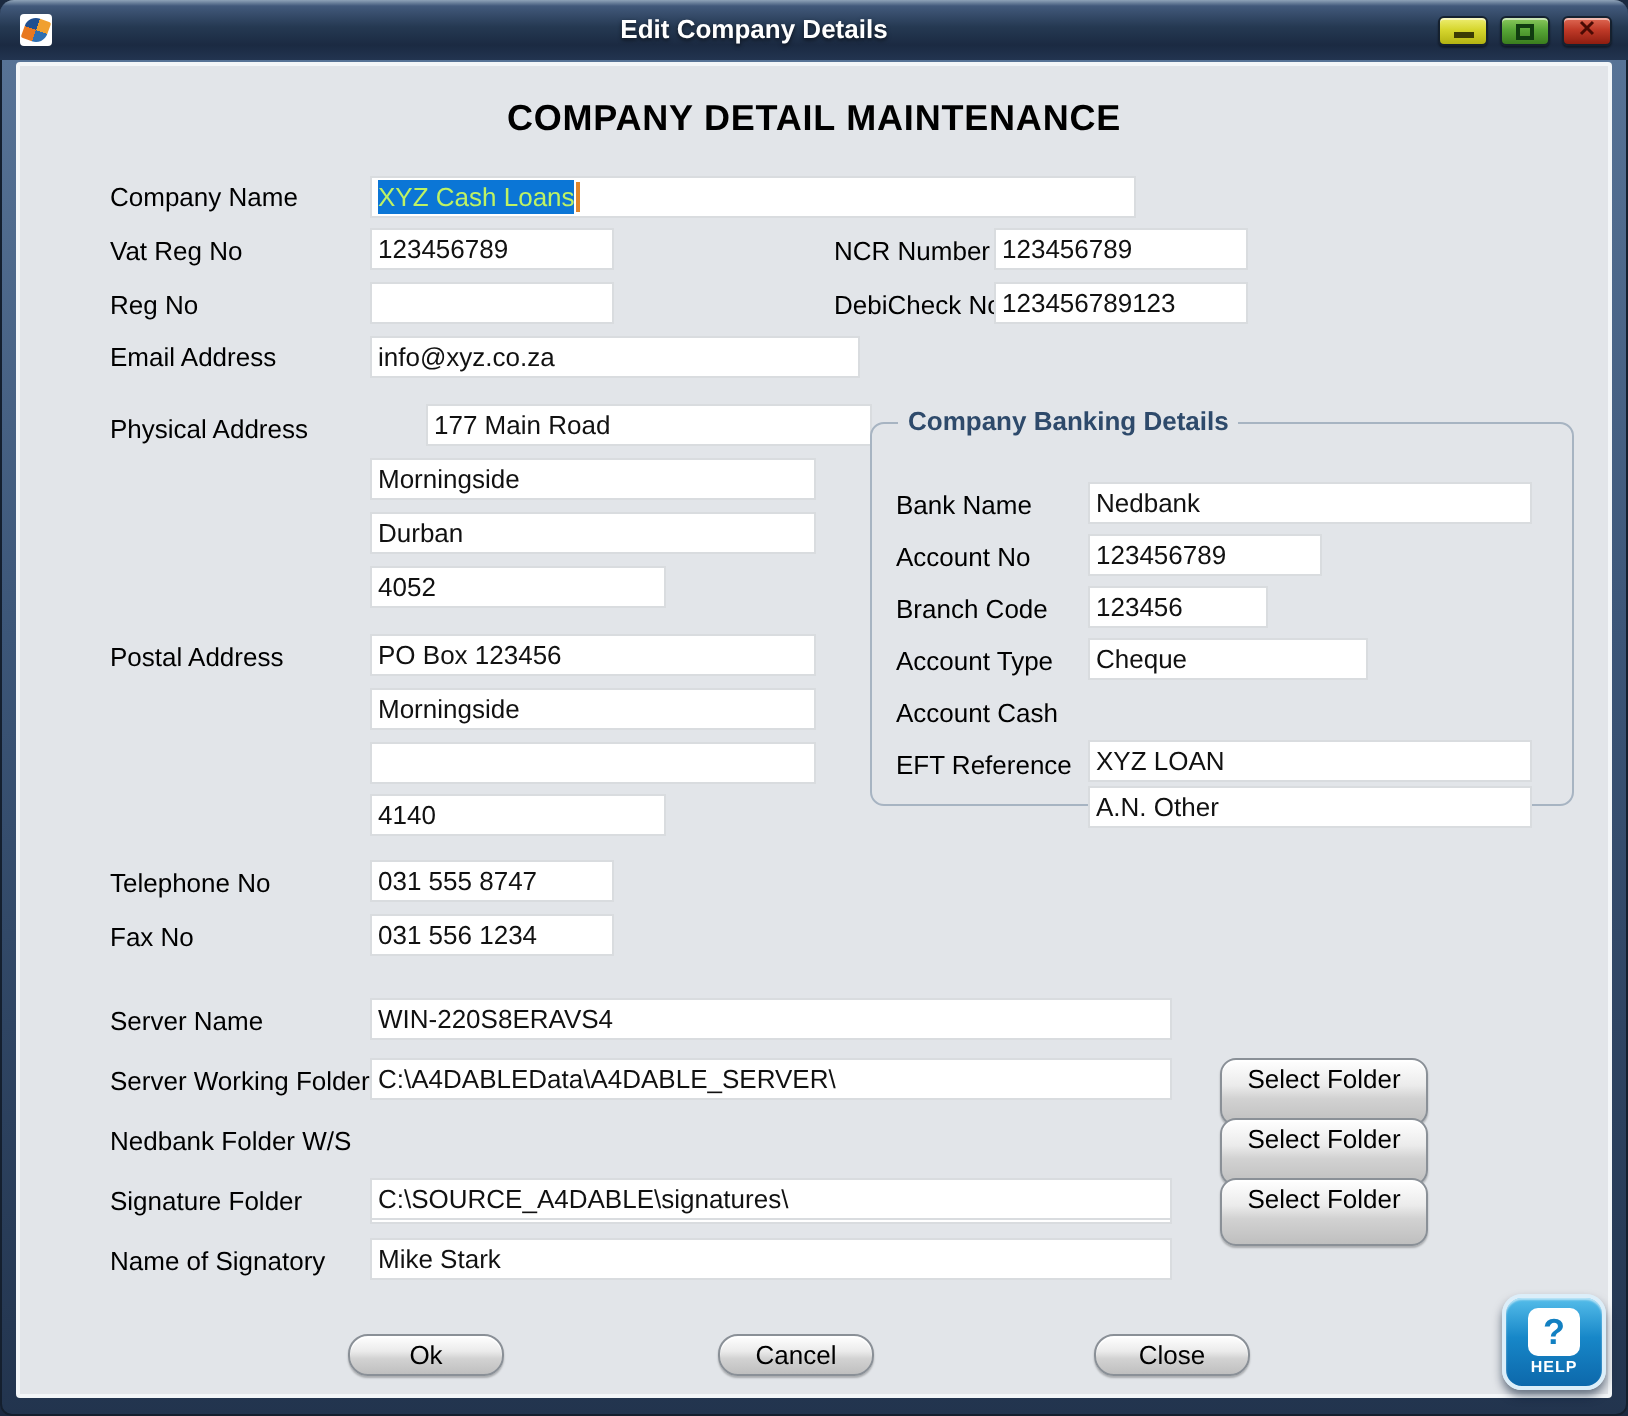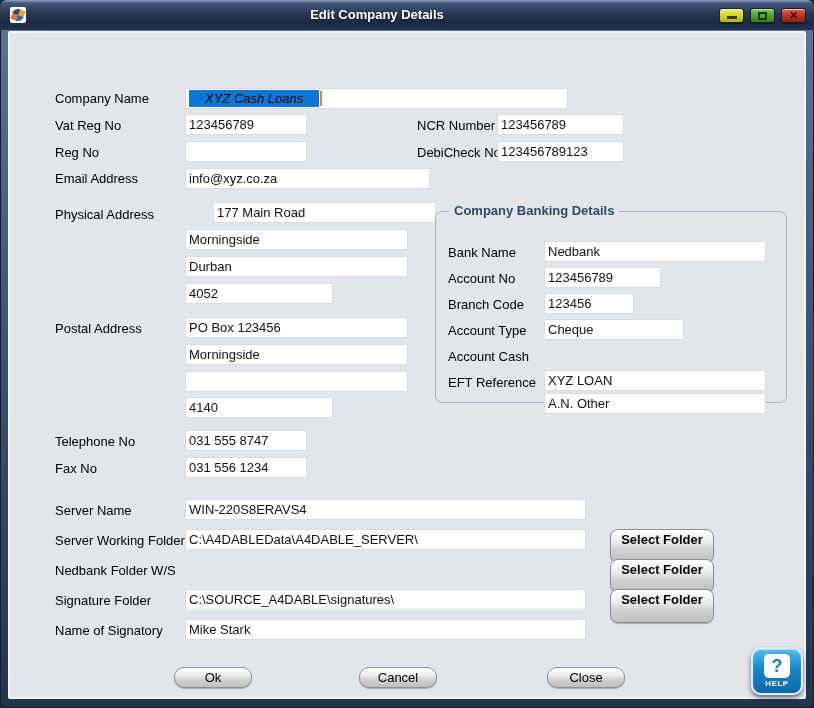--- a/index.html
+++ b/index.html
@@ -59,38 +59,38 @@
   .lbl { position:absolute; font-size:13px; color:#000; white-space:nowrap; }
   .inp {
     position:absolute; height:21px; background:#fff; border:1px solid #d9dcdf;
     font-family:"Liberation Sans", sans-serif; font-size:13px; color:#111;
     padding:1px 3px; outline:none;
   }
   .inp-div {
     position:absolute; height:21px; background:#fff; border:1px solid #d9dcdf;
     font-size:13px; color:#111; padding:1px 3px; display:flex; align-items:center;
   }
-  .sel { background:#0b76d6; color:#000000; padding:1px 16px;font-style:italic; }
+  .sel { background:#0b76d6; color:#bef264; padding:1px 0; }
   .caret { width:2px; height:15px; background:#e0862c; margin-left:1px; }
   .groupbox {
     position:absolute; border:1px solid #a7b4c2; border-radius:7px;
     background:transparent;
   }
   .grouptitle {
     position:absolute; top:-9px; left:13px; padding:0 5px; background:#e2e5e9;
     font-size:13px; font-weight:bold; color:#2e4a6b; white-space:nowrap;
   }
   .btn3d {
     position:absolute; height:21px; border:1px solid #8a9097; border-radius:10px;
     background:linear-gradient(180deg,#ffffff 0%,#ebebeb 40%,#d2d2d2 60%,#bfbfbf 100%);
     font-family:"Liberation Sans", sans-serif; font-size:13px; color:#000;
     text-align:center; line-height:19px; cursor:pointer;
     box-shadow:0 1px 1px rgba(0,0,0,.25), inset 0 1px 0 #fff;
   }
-  .btn-folder { border-radius:8px; height:34px; line-height:20px;font-weight:bold; }
+  .btn-folder { border-radius:8px; height:34px; line-height:20px; }
   .help-btn {
     position:absolute; left:741px; top:614px; width:52px; height:48px;
     background:linear-gradient(180deg,#55bdea 0%,#1787c8 45%,#0d68ab 100%);
     border:2px solid #dceef9; border-radius:10px; cursor:pointer;
     box-shadow:0 3px 5px rgba(0,20,45,.55), inset 0 1px 1px rgba(255,255,255,.6);
     display:flex; flex-direction:column; align-items:center; justify-content:center;
   }
   .help-inner {
     width:26px; height:24px; background:#fff; border-radius:5px;
     color:#1280c2; font-weight:bold; font-size:18px;
@@ -114,20 +114,21 @@
           <div class="glyph-max"></div>
         </div>
       <div class="wbtn close">
           <span class="glyph-x">✕</span>
         </div>
     </div>
   </div>
 
   <div class="content">
 
+    <div class="heading">COMPANY DETAIL MAINTENANCE</div>
 
     <span class="lbl" style="left:45px;top:58px">Company Name</span>
     <div class="inp-div" style="left:175px;top:55px;width:383px">
       <span class="sel">XYZ Cash Loans</span>
       <span class="caret"></span>
     </div>
 
     <span class="lbl" style="left:45px;top:85px">Vat Reg No</span>
     <input class="inp" style="left: 175px; top: 81px; width: 122px;" value="123456789">
     <span class="lbl" style="left:407px;top:85px">NCR Number</span>

